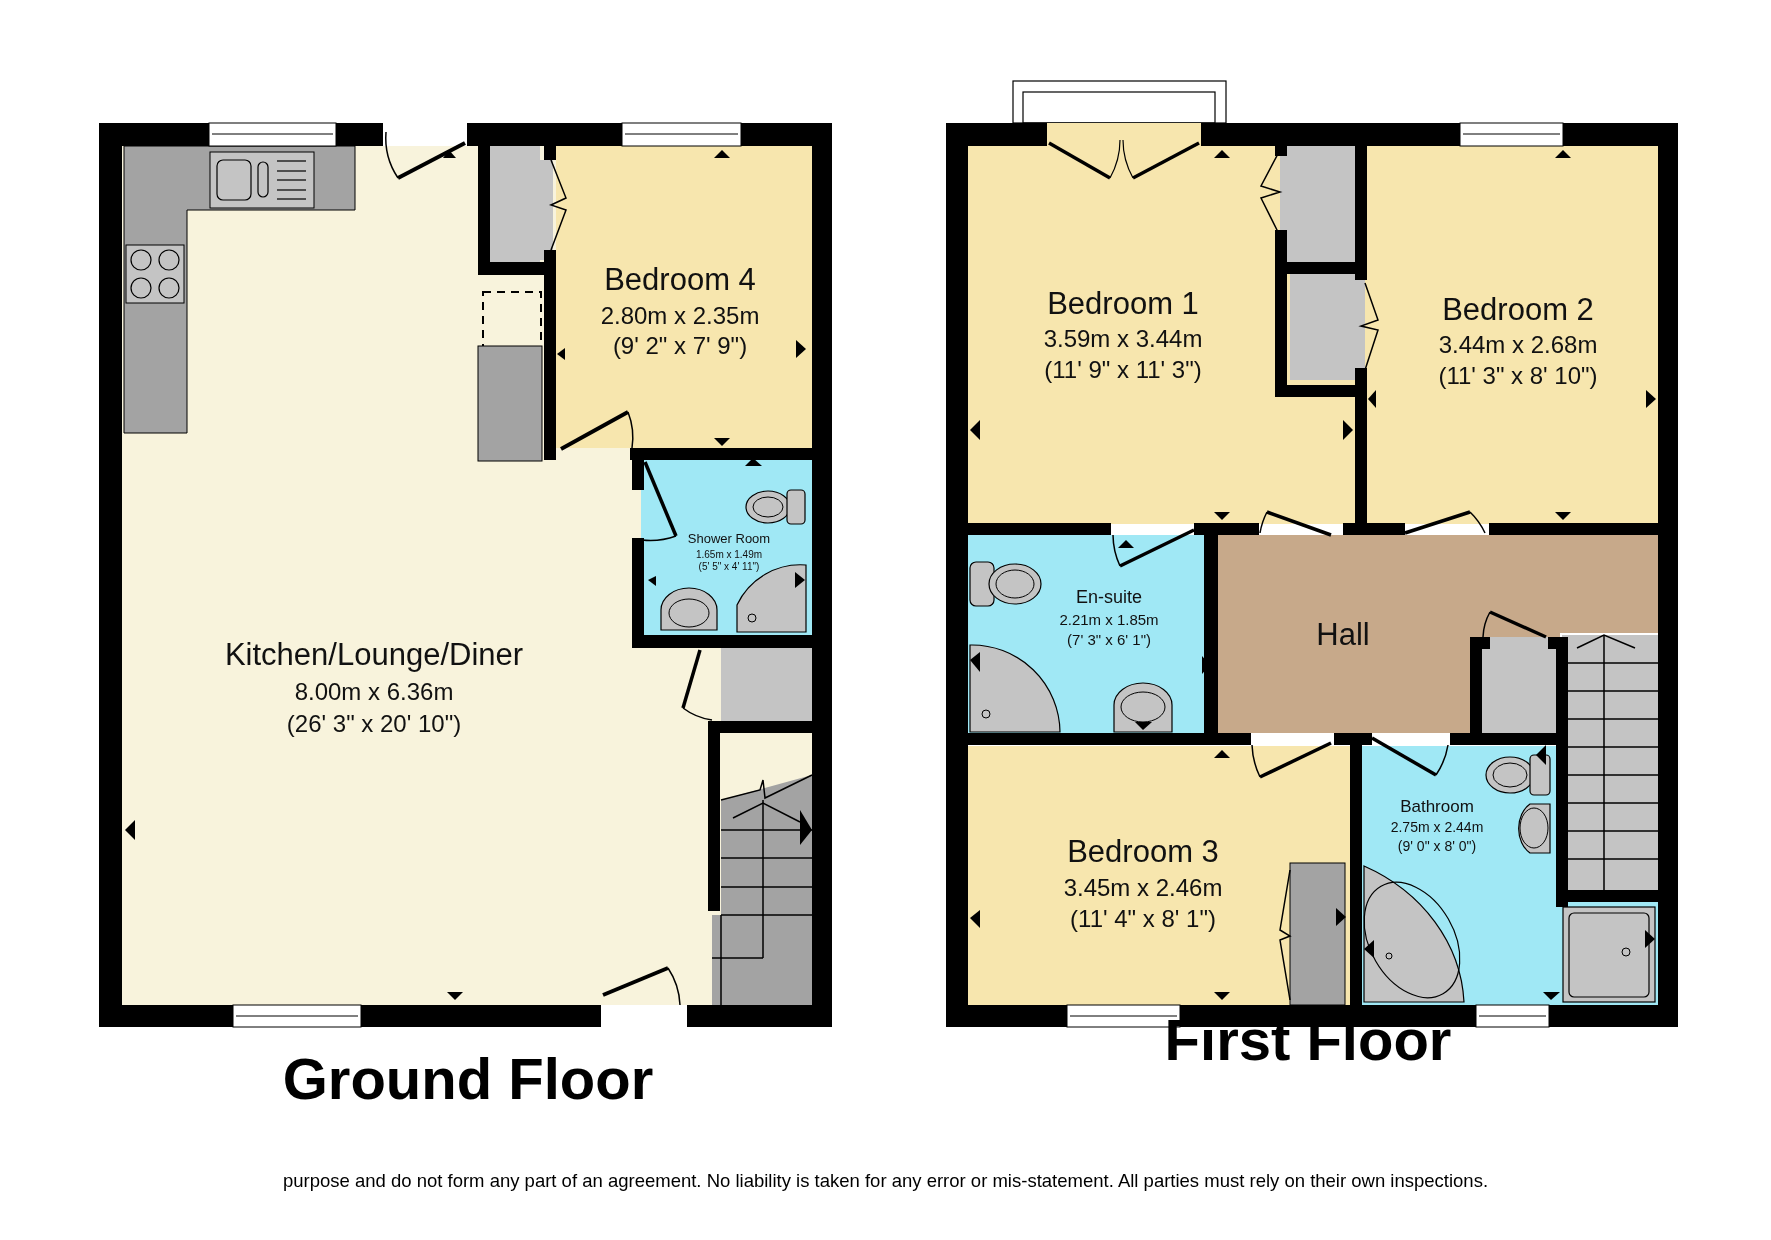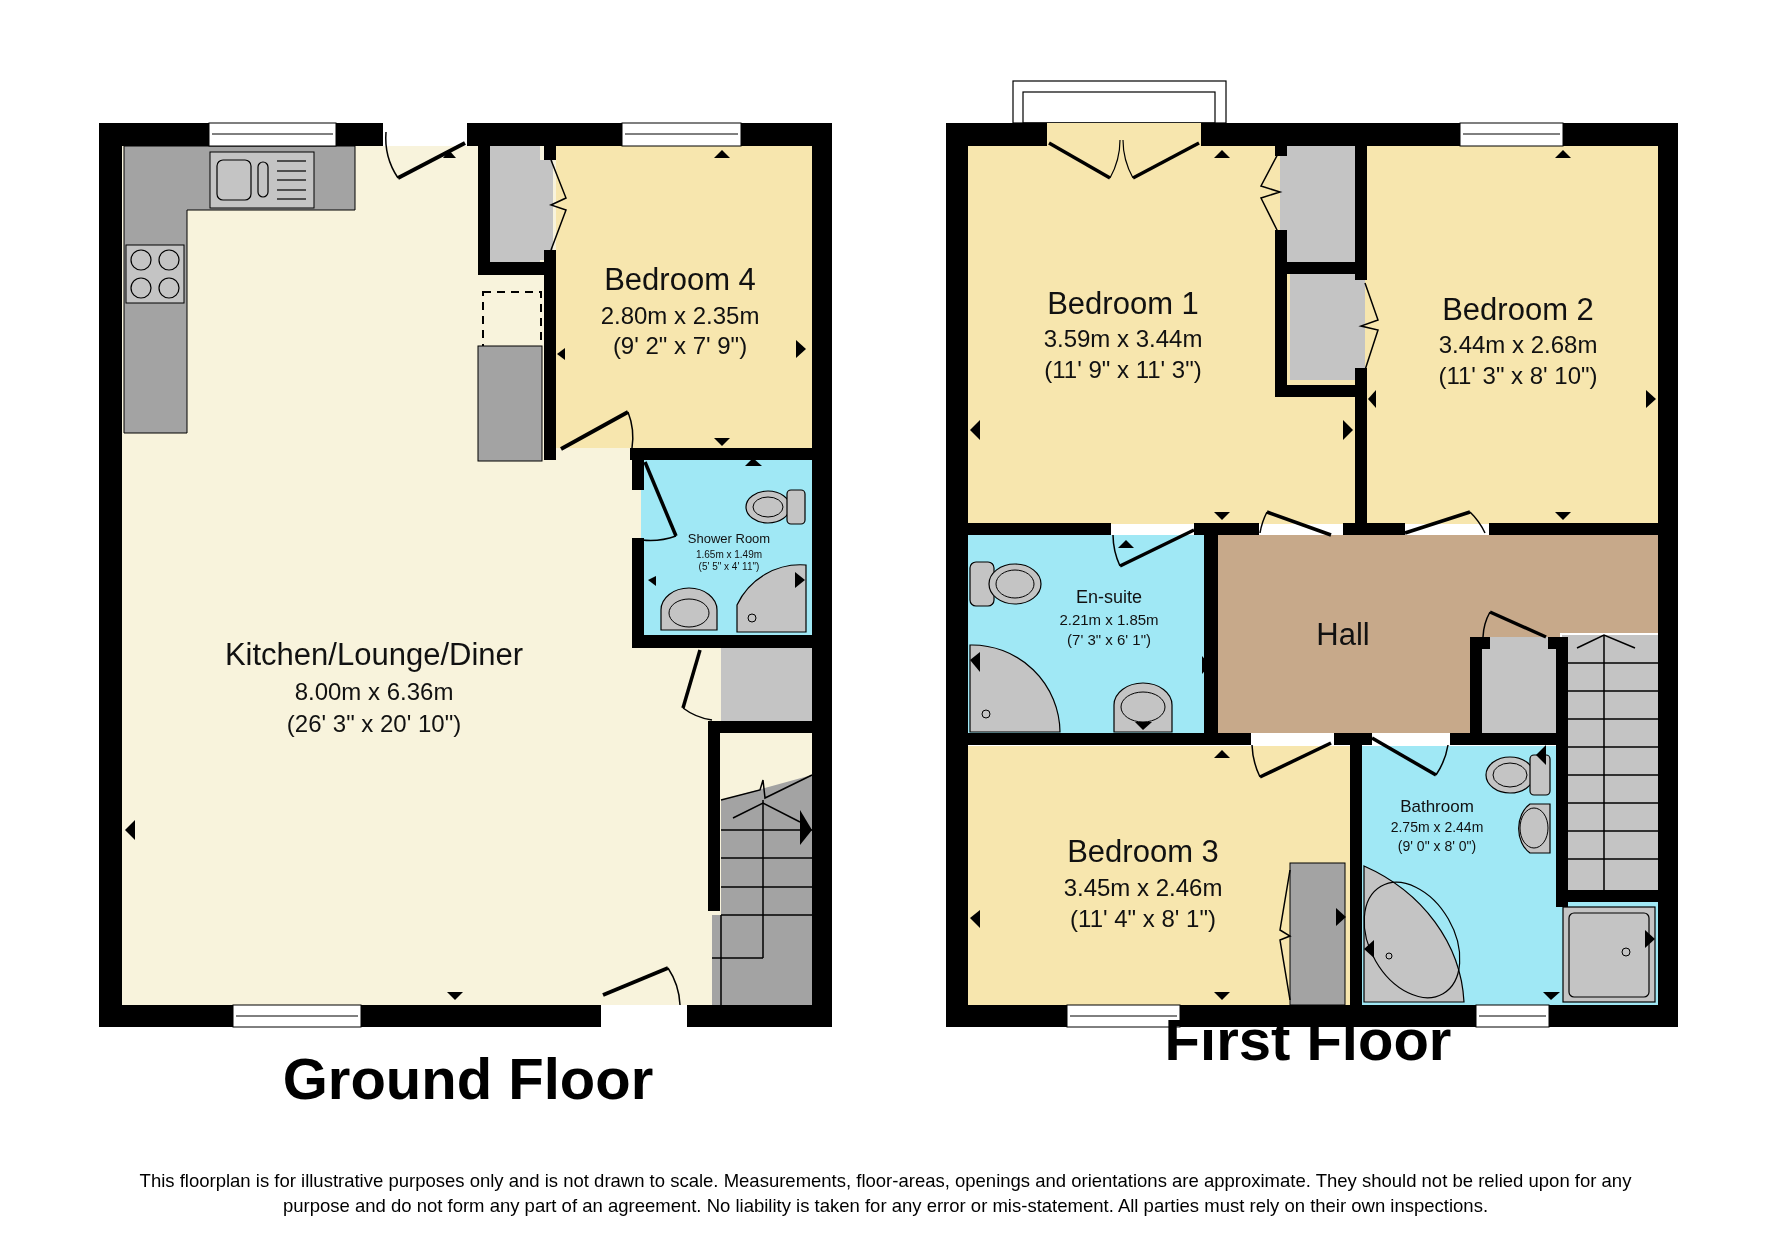--- a/index.html
+++ b/index.html
@@ -326,15 +326,14 @@
       <text class="room-label" x="1437" y="832" font-size="14">2.75m x 2.44m</text>
       <text class="room-label" x="1437" y="851" font-size="14">(9' 0" x 8' 0")</text>
     </g>
   </g>
 </svg>
 
 <div class="floor-title" style="left:268px;top:1045px;width:400px;">Ground Floor</div>
 <div class="floor-title" style="left:1108px;top:1006px;width:400px;">First Floor</div>
 
 <div class="disclaimer">
-  <div>This floorplan is for illustrative purposes only and is not drawn to scale. Measurements, floor-areas, openings and orientations are approximate. They should not be relied upon for any</div>
   <div>purpose and do not form any part of an agreement. No liability is taken for any error or mis-statement. All parties must rely on their own inspections.</div>
 </div>
 
 </body></html>

